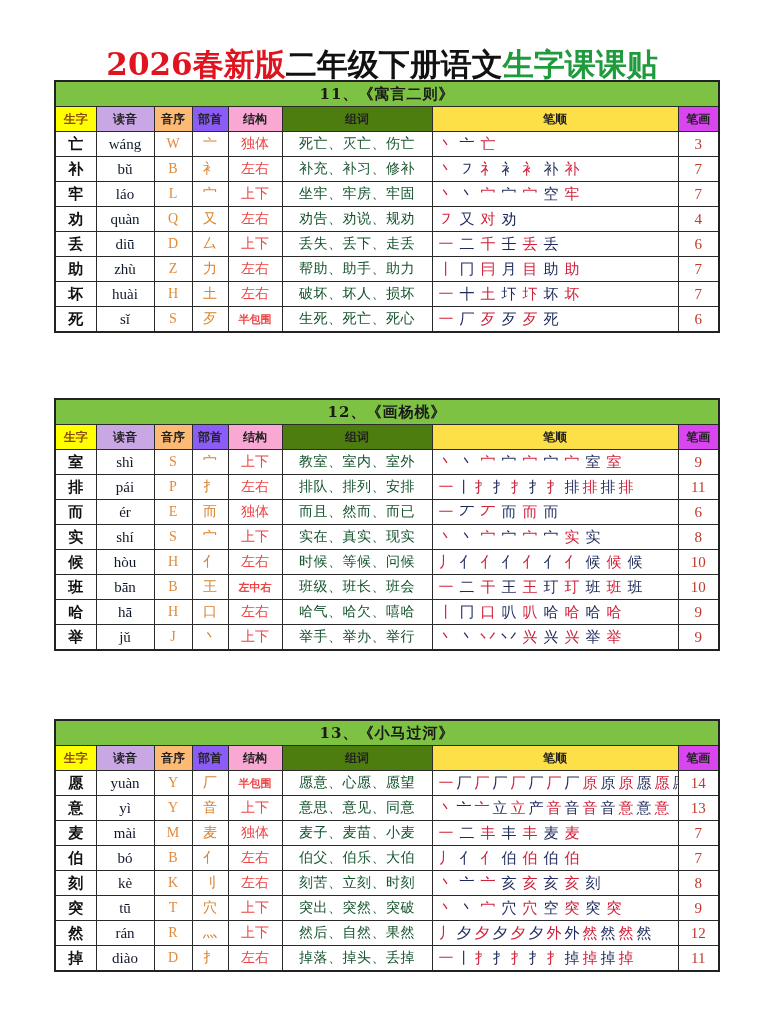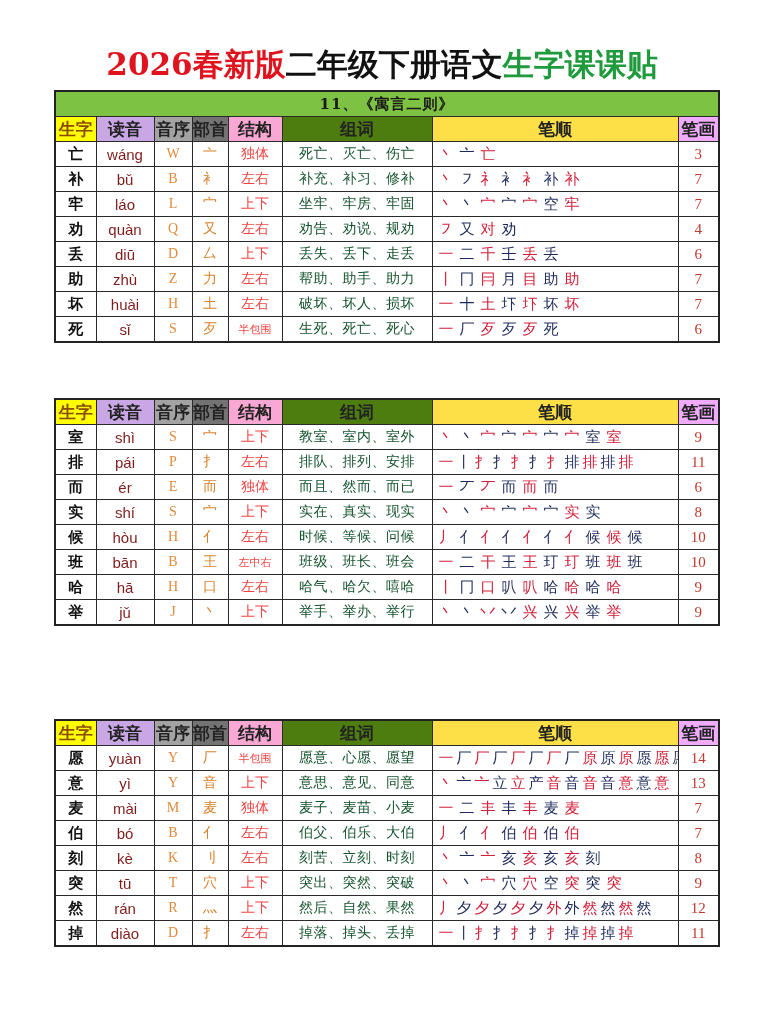--- a/index.html
+++ b/index.html
@@ -9,52 +9,52 @@
                 font-size: 31px; font-weight: bold; letter-spacing: 0px; line-height: 40px; }
   .page-title .t-red { color: #e0141e; }
   .page-title .t-black { color: #111111; }
   .page-title .t-green { color: #1f9a3c; }
   .lesson { position: absolute; left: 54px; width: 664px; border-collapse: collapse;
             table-layout: fixed; border: 2px solid #222; }
   .lesson td, .lesson th { border: 1px solid #2a2a2a; padding: 0; text-align: center;
                            vertical-align: middle; overflow: hidden; white-space: nowrap; }
   .lesson .title-row td { background: #7dc242; height: 24px; font-size: 15px; font-weight: bold;
                           color: #1a1a1a; letter-spacing: 1px; }
-  .lesson .head-row th { height: 24px; font-size: 17px; font-weight: bold; color: #222; }
+  .lesson .head-row th { height: 24px; font-size: 12px; font-weight: bold; color: #222; }
   .h-char { background: #ffff00; color: #8a4a00 !important; }
   .h-pinyin { background: #c9a6e4; }
-  .h-order { background: #a3a3a3; margin-top: 25px; }
-  .h-radical { background: #737373; }
+  .h-order { background: #fdba74; margin-top: 25px; }
+  .h-radical { background: #8b5cf6; }
   .h-struct { background: #f9a8d4; }
   .h-words { background: #4d7c0f; }
   .h-stroke { background: #fde047; }
-  .h-count { background: #f0abfc; }
+  .h-count { background: #d946ef; }
   .lesson .row td { height: 24px; font-size: 14px; }
   .c-char { font-weight: bold; color: #111; font-size: 15px !important; }
-  .c-pinyin { color: #7f1d1d; font-family: Liberation Sans, sans-serif; font-size: 15px !important; margin-top: 19px; }
+  .c-pinyin { color: #0f172a; font-family: Liberation Serif, serif; font-size: 15px !important; margin-top: 19px; }
   .c-order { color: #e08a3c; font-family: "Liberation Serif", serif; }
   .c-radical { color: #d9822b; }
   .c-struct { color: #ef4444; }
-  .c-struct.small { font-size: 11px !important; }
+  .c-struct.small { font-size: 11px !important; font-weight: bold; }
   .c-words { color: #14532d; letter-spacing: 0.5px; }
   .c-stroke { text-align: left !important; padding-left: 6px !important; color: #1f2a5c;
               font-size: 15px !important; letter-spacing: 3px; }
   .c-count { color: #c0392b; font-family: "Liberation Serif", serif; font-size: 15px !important; }
   .stroke-step { display: inline-block; margin-right: 3px; }
   .stroke-step.hl { color: #d0203a; }
 </style>
 </head>
 <body>
 
 <div class="page-title">
   <span class="t-red">2026春新版</span><span class="t-black">二年级下册语文</span><span class="t-green">生字课课贴</span>
 </div>
 
 <div id="tables">
-    <table class="lesson" style="top: 90px; border-radius: 26px;">
+    <table class="lesson" style="top: 80px; border-radius: 26px;">
       <colgroup>
         <col style="width:41px">
         <col style="width:58px">
         <col style="width:38px">
         <col style="width:36px">
         <col style="width:54px">
         <col style="width:150px">
         <col style="width:246px">
         <col style="width:41px">
       </colgroup>
@@ -159,20 +159,23 @@
         <col style="width:41px">
         <col style="width:58px">
         <col style="width:38px">
         <col style="width:36px">
         <col style="width:54px">
         <col style="width:150px">
         <col style="width:246px">
         <col style="width:41px">
       </colgroup>
       <tbody>
+        <tr class="title-row">
+          <td colspan="8">12、《画杨桃》</td>
+        </tr>
         <tr class="head-row">
           <th class="h-char">生字</th>
           <th class="h-pinyin">读音</th>
           <th class="h-order">音序</th>
           <th class="h-radical">部首</th>
           <th class="h-struct">结构</th>
           <th class="h-words">组词</th>
           <th class="h-stroke">笔顺</th>
           <th class="h-count">笔画</th>
         </tr>
@@ -263,20 +266,23 @@
         <col style="width:41px">
         <col style="width:58px">
         <col style="width:38px">
         <col style="width:36px">
         <col style="width:54px">
         <col style="width:150px">
         <col style="width:246px">
         <col style="width:41px">
       </colgroup>
       <tbody>
+        <tr class="title-row">
+          <td colspan="8">13、《小马过河》</td>
+        </tr>
         <tr class="head-row">
           <th class="h-char">生字</th>
           <th class="h-pinyin">读音</th>
           <th class="h-order">音序</th>
           <th class="h-radical">部首</th>
           <th class="h-struct">结构</th>
           <th class="h-words">组词</th>
           <th class="h-stroke">笔顺</th>
           <th class="h-count">笔画</th>
         </tr>

